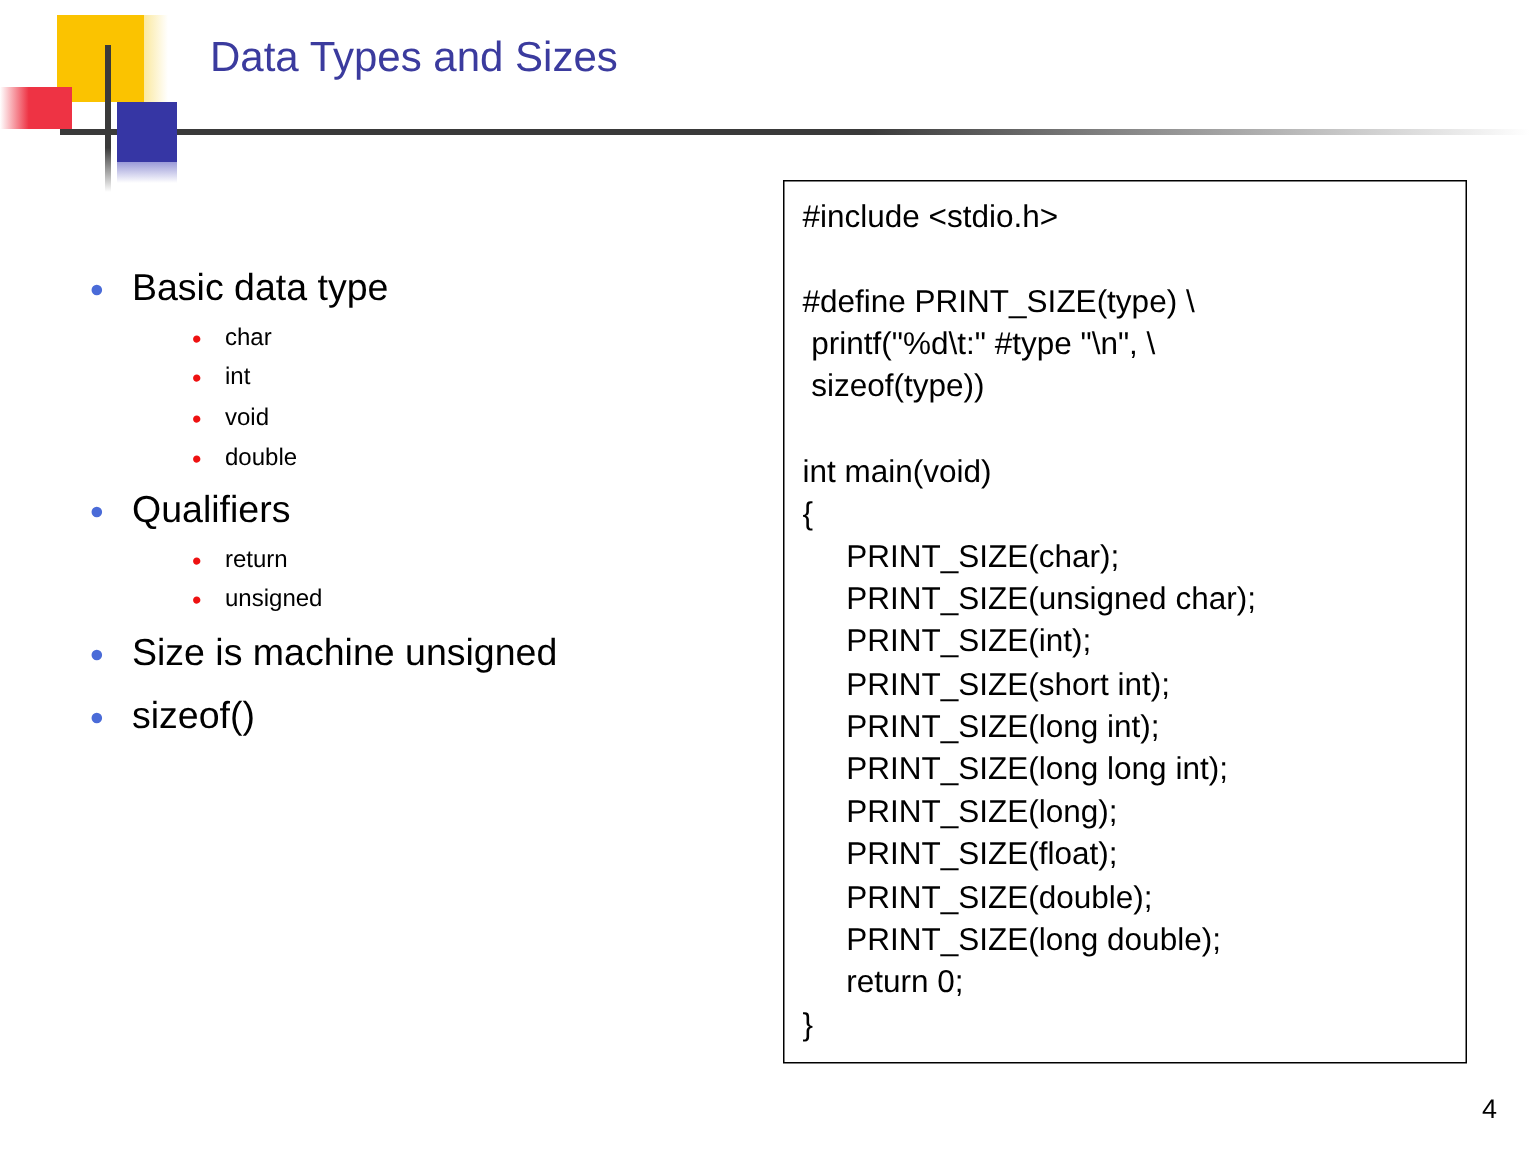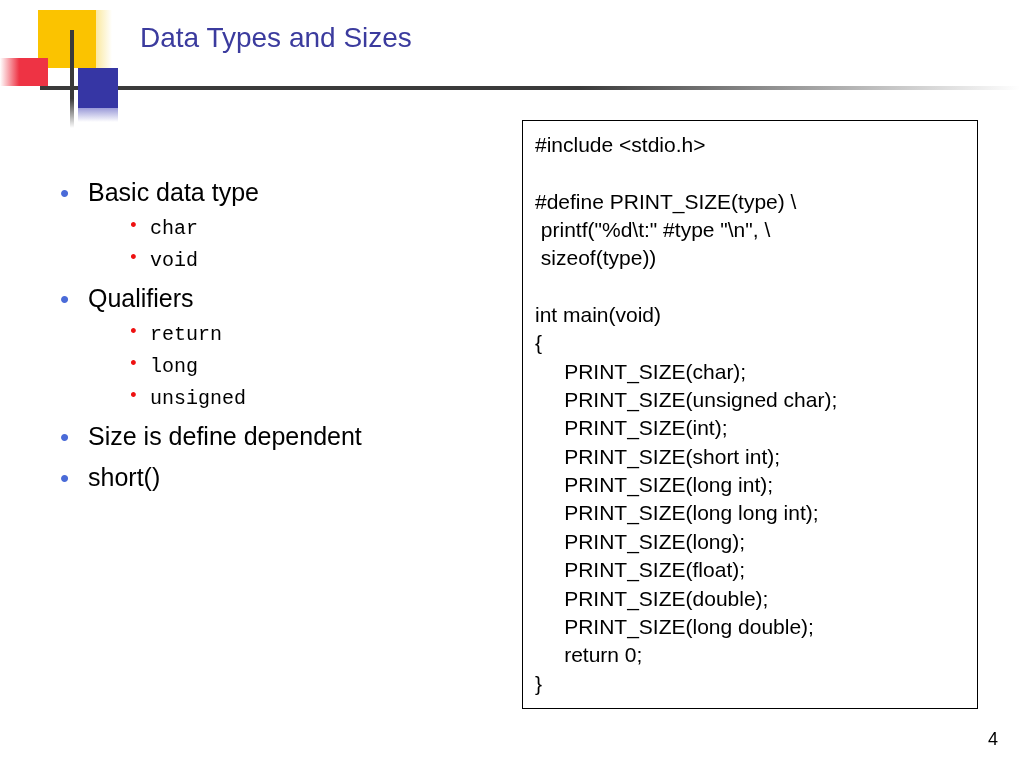--- a/index.html
+++ b/index.html
@@ -117,22 +117,21 @@
     color: #4a6bd8;
     position: absolute;
     left: 0;
     top: 0;
     font-size: 26px;
   }
   ul.l2 {
     list-style: none;
     margin: 4px 0 6px 0;
     padding: 0 0 0 40px;
-    font-size: 20px;
-    font-family: Liberation Mono, monospace;
+    font-size: 16px;
   }
   ul.l2 > li {
     position: relative;
     padding-left: 22px;
     margin: 5px 0;
   }
   ul.l2 > li::before {
     content: "•";
     color: #e11;
     position: absolute;
@@ -181,36 +180,37 @@
 </div>
 
 <div class="title">Data Types and Sizes</div>
 
 <div class="left">
   <ul class="l1">
     <li>
       <span>Basic data type</span>
       <ul class="l2">
         <li>char</li>
+        <li>int</li>
         <li>void</li>
+        <li>double</li>
       </ul>
     </li>
     <li>
       <span>Qualifiers</span>
       <ul class="l2">
         <li>return</li>
-        <li>long</li>
         <li>unsigned</li>
       </ul>
     </li>
     <li>
-      <span>Size is define dependent</span>
-    </li>
-    <li>
-      <span>short()</span>
+      <span>Size is machine unsigned</span>
+    </li>
+    <li>
+      <span>sizeof()</span>
     </li>
   </ul>
 </div>
 
 <div class="codebox">#include &lt;stdio.h&gt;
 
 #define PRINT_SIZE(type) \
  printf("%d\t:" #type "\n", \
  sizeof(type))
 

